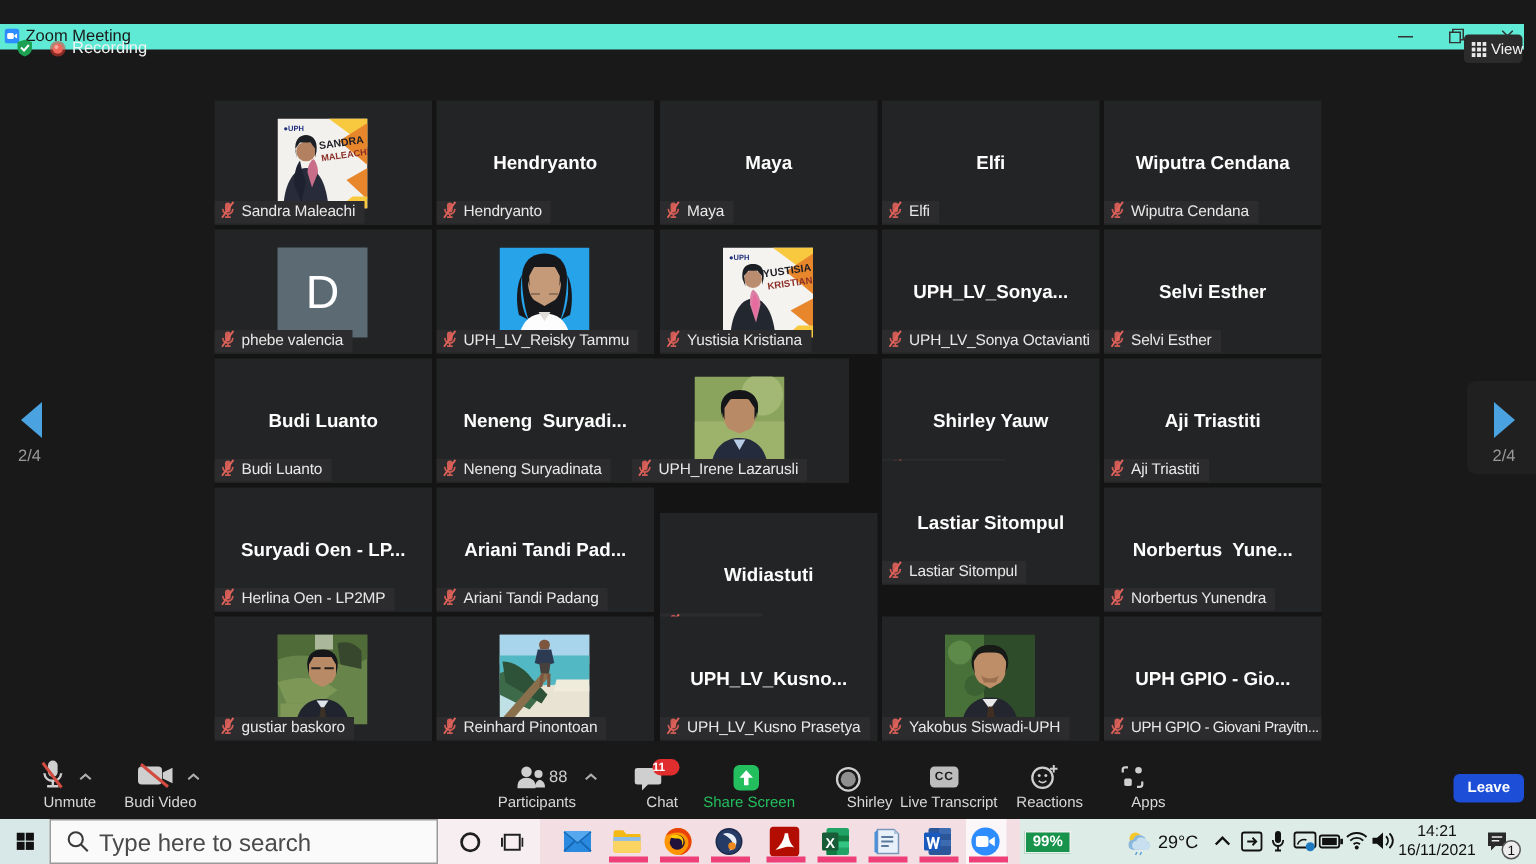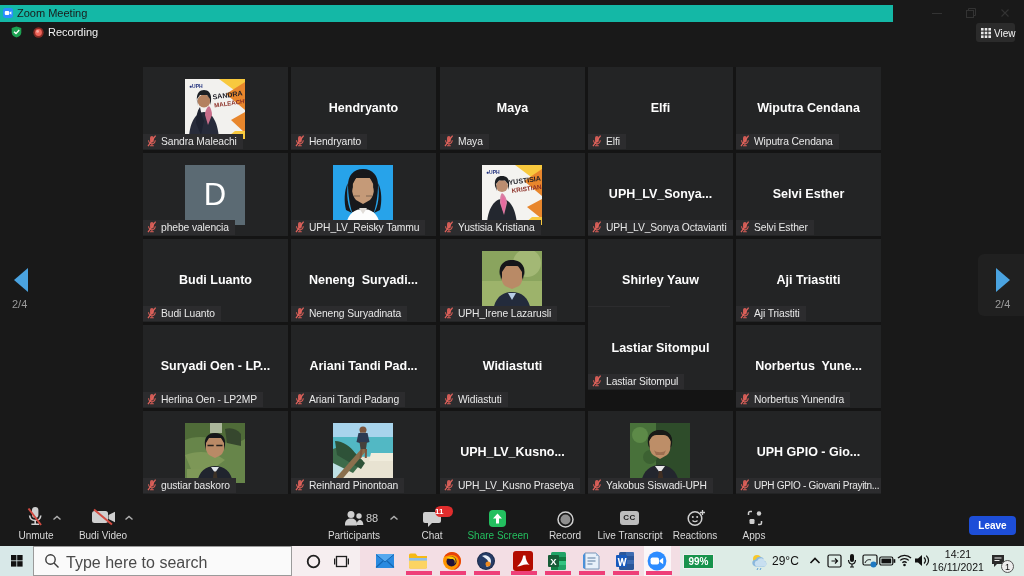--- a/index.html
+++ b/index.html
@@ -1,25 +1,25 @@
 <!DOCTYPE html>
 <html><head><meta charset="utf-8"><title>Zoom Meeting</title><style>
 *{margin:0;padding:0;box-sizing:border-box}
 html,body{width:1024px;height:576px;overflow:hidden}
 body{position:relative;font-family:"Liberation Sans",sans-serif;background:#191919}
 .abs{position:absolute}
-.titlebar{position:absolute;left:0;top:5px;width:893px;height:17px;background:#14b8a6}
+.titlebar{position:absolute;left:0;top:16px;width:1016px;height:17px;background:#5eead4}
 .tb-title{position:absolute;left:17px;top:2px;font-size:11px;color:#1a1a1a}
 .gridbg{position:absolute;left:143px;top:67px;width:738px;height:427px;background:#141414}
 .tile{position:absolute;width:145px;height:83px;background:#232425;overflow:hidden}
 .cname{position:absolute;left:0;top:50%;width:100%;transform:translateY(-54%);text-align:center;color:#fdfdfd;font-weight:bold;font-size:12.5px;white-space:nowrap}
 .lbl{position:absolute;left:0;bottom:1px;height:15px;background:#2c2c2e;color:#e8e8e8;font-size:10.3px;letter-spacing:-.1px;line-height:15px;padding:0 6px 0 3px;white-space:nowrap}
 .lbl svg{vertical-align:-2px;margin-right:4px}
 .ph{position:absolute;left:42px;top:12px;width:60px;height:60px}
-.tlabel{position:absolute;top:530px;font-size:10px;color:#d8d8d8;text-align:center;white-space:nowrap}
+.tlabel{position:absolute;top:530px;font-size:10px;color:#d8d8d8;text-align:right;white-space:nowrap}
 .caret{position:absolute;top:514px;width:10px;height:8px}
 .taskbar{position:absolute;left:0;top:546px;width:1024px;height:30px;background:#e9e2e3}
 .tseg{position:absolute;top:546px;height:30px}
 .underl{position:absolute;top:571px;height:4px;width:26px;background:#ee3f78}
 .ticon{position:absolute;top:551px;width:20px;height:20px}
 </style></head><body>
 
 <div class="titlebar">
  <svg class="abs" style="left:3px;top:3px" width="10" height="10" viewBox="0 0 10 10">
       <rect width="10" height="10" rx="2.4" fill="#2d8cff"></rect>
@@ -182,21 +182,21 @@
     <div class="lbl"><svg width="11" height="12" viewBox="0 0 11 12">
         <use href="#mic"></use>
       </svg>Budi Luanto</div>
   </div>
 <div class="tile" style="left:291px;top:239px">
     <div class="cname">Neneng&nbsp; Suryadi...</div>
     <div class="lbl"><svg width="11" height="12" viewBox="0 0 11 12">
         <use href="#mic"></use>
       </svg>Neneng Suryadinata</div>
   </div>
-<div class="tile" style="left:440px;top:239px">
+<div class="tile" style="left:421px;top:239px">
  <svg class="ph" viewBox="0 0 60 60">
       <rect width="60" height="60" fill="#8aa45e"></rect>
       <rect y="30" width="60" height="30" fill="#9db36b"></rect>
       <circle cx="45" cy="12" r="14" fill="#a9bd7a" opacity=".8"></circle>
       <path d="M30 13c7 0 11 5 11 11 0 5-2 9-4 11l-7 3-7-3c-2-2-4-6-4-11 0-6 4-11 11-11z" fill="#b98a66"></path>
       <path d="M30 10c8 0 13 5 12 13l-2 6 0-8-4-6-12 0-4 6 0 8-2-6c-1-8 4-13 12-13z" fill="#15161a"></path>
       <path d="M18 17c2-6 7-8 12-8s10 2 12 8c1 4 0 9-1 11 2-8-1-11-3-12-4-2-12-2-16 0-2 1-5 4-3 12-1-2-2-7-1-11z" fill="#15161a"></path>
       <path d="M11 60c2-14 10-19 19-19s17 5 19 19z" fill="#232b3c"></path>
       <path d="M26 42h8l-4 7z" fill="#b7cce4"></path>
     </svg>
@@ -222,21 +222,21 @@
     <div class="lbl"><svg width="11" height="12" viewBox="0 0 11 12">
         <use href="#mic"></use>
       </svg>Herlina Oen - LP2MP</div>
   </div>
 <div class="tile" style="left:291px;top:325px">
     <div class="cname">Ariani Tandi Pad...</div>
     <div class="lbl"><svg width="11" height="12" viewBox="0 0 11 12">
         <use href="#mic"></use>
       </svg>Ariani Tandi Padang</div>
   </div>
-<div class="tile" style="left:440px;top:325px">
+<div class="tile" style="left:440px;top:342px">
     <div class="cname">Widiastuti</div>
     <div class="lbl"><svg width="11" height="12" viewBox="0 0 11 12">
         <use href="#mic"></use>
       </svg>Widiastuti</div>
   </div>
 <div class="tile" style="left:588px;top:307px">
     <div class="cname">Lastiar Sitompul</div>
     <div class="lbl"><svg width="11" height="12" viewBox="0 0 11 12">
         <use href="#mic"></use>
       </svg>Lastiar Sitompul</div>
@@ -365,21 +365,21 @@
 <div class="abs" style="left:489px;top:510px;width:17px;height:17px;background:#23bf5f;border-radius:4px"></div>
 <svg class="abs" style="left:489px;top:510px" width="17" height="17" viewBox="0 0 17 17">
     <path d="M8.5 3.5 13 8.5H10v5H7v-5H4z" fill="#fff"></path>
   </svg>
 <div class="tlabel" style="left:466px;width:64px;color:#23bf5f">Share Screen</div>
 
 <svg class="abs" style="left:557px;top:511px" width="17" height="17" viewBox="0 0 17 17">
     <circle cx="8.5" cy="8.5" r="7.5" fill="none" stroke="#cfcfcf" stroke-width="1.5"></circle>
     <circle cx="8.5" cy="8.5" r="5" fill="#8f8f8f"></circle>
   </svg>
-<div class="tlabel" style="left:535px;width:60px">Record</div>
+<div class="tlabel" style="left:535px;width:60px">Shirley</div>
 
 <div class="abs" style="left:620px;top:511px;width:19px;height:14px;background:#bdbdbd;border-radius:3px;color:#1c1c1c;font-size:8px;font-weight:bold;text-align:center;line-height:14px;letter-spacing:.5px">CC</div>
 <div class="tlabel" style="left:595px;width:70px">Live Transcript</div>
 
 <svg class="abs" style="left:687px;top:509px" width="19" height="18" viewBox="0 0 19 18">
     <circle cx="8" cy="9.5" r="6.8" fill="none" stroke="#cfcfcf" stroke-width="1.5"></circle>
     <circle cx="5.8" cy="8" r="1" fill="#cfcfcf"></circle>
     <circle cx="10.2" cy="8" r="1" fill="#cfcfcf"></circle>
     <path d="M5.5 11.5c1.5 1.6 3.5 1.6 5 0" stroke="#cfcfcf" stroke-width="1.2" fill="none"></path>
     <path d="M15.5 1v5M13 3.5h5" stroke="#cfcfcf" stroke-width="1.3"></path>

